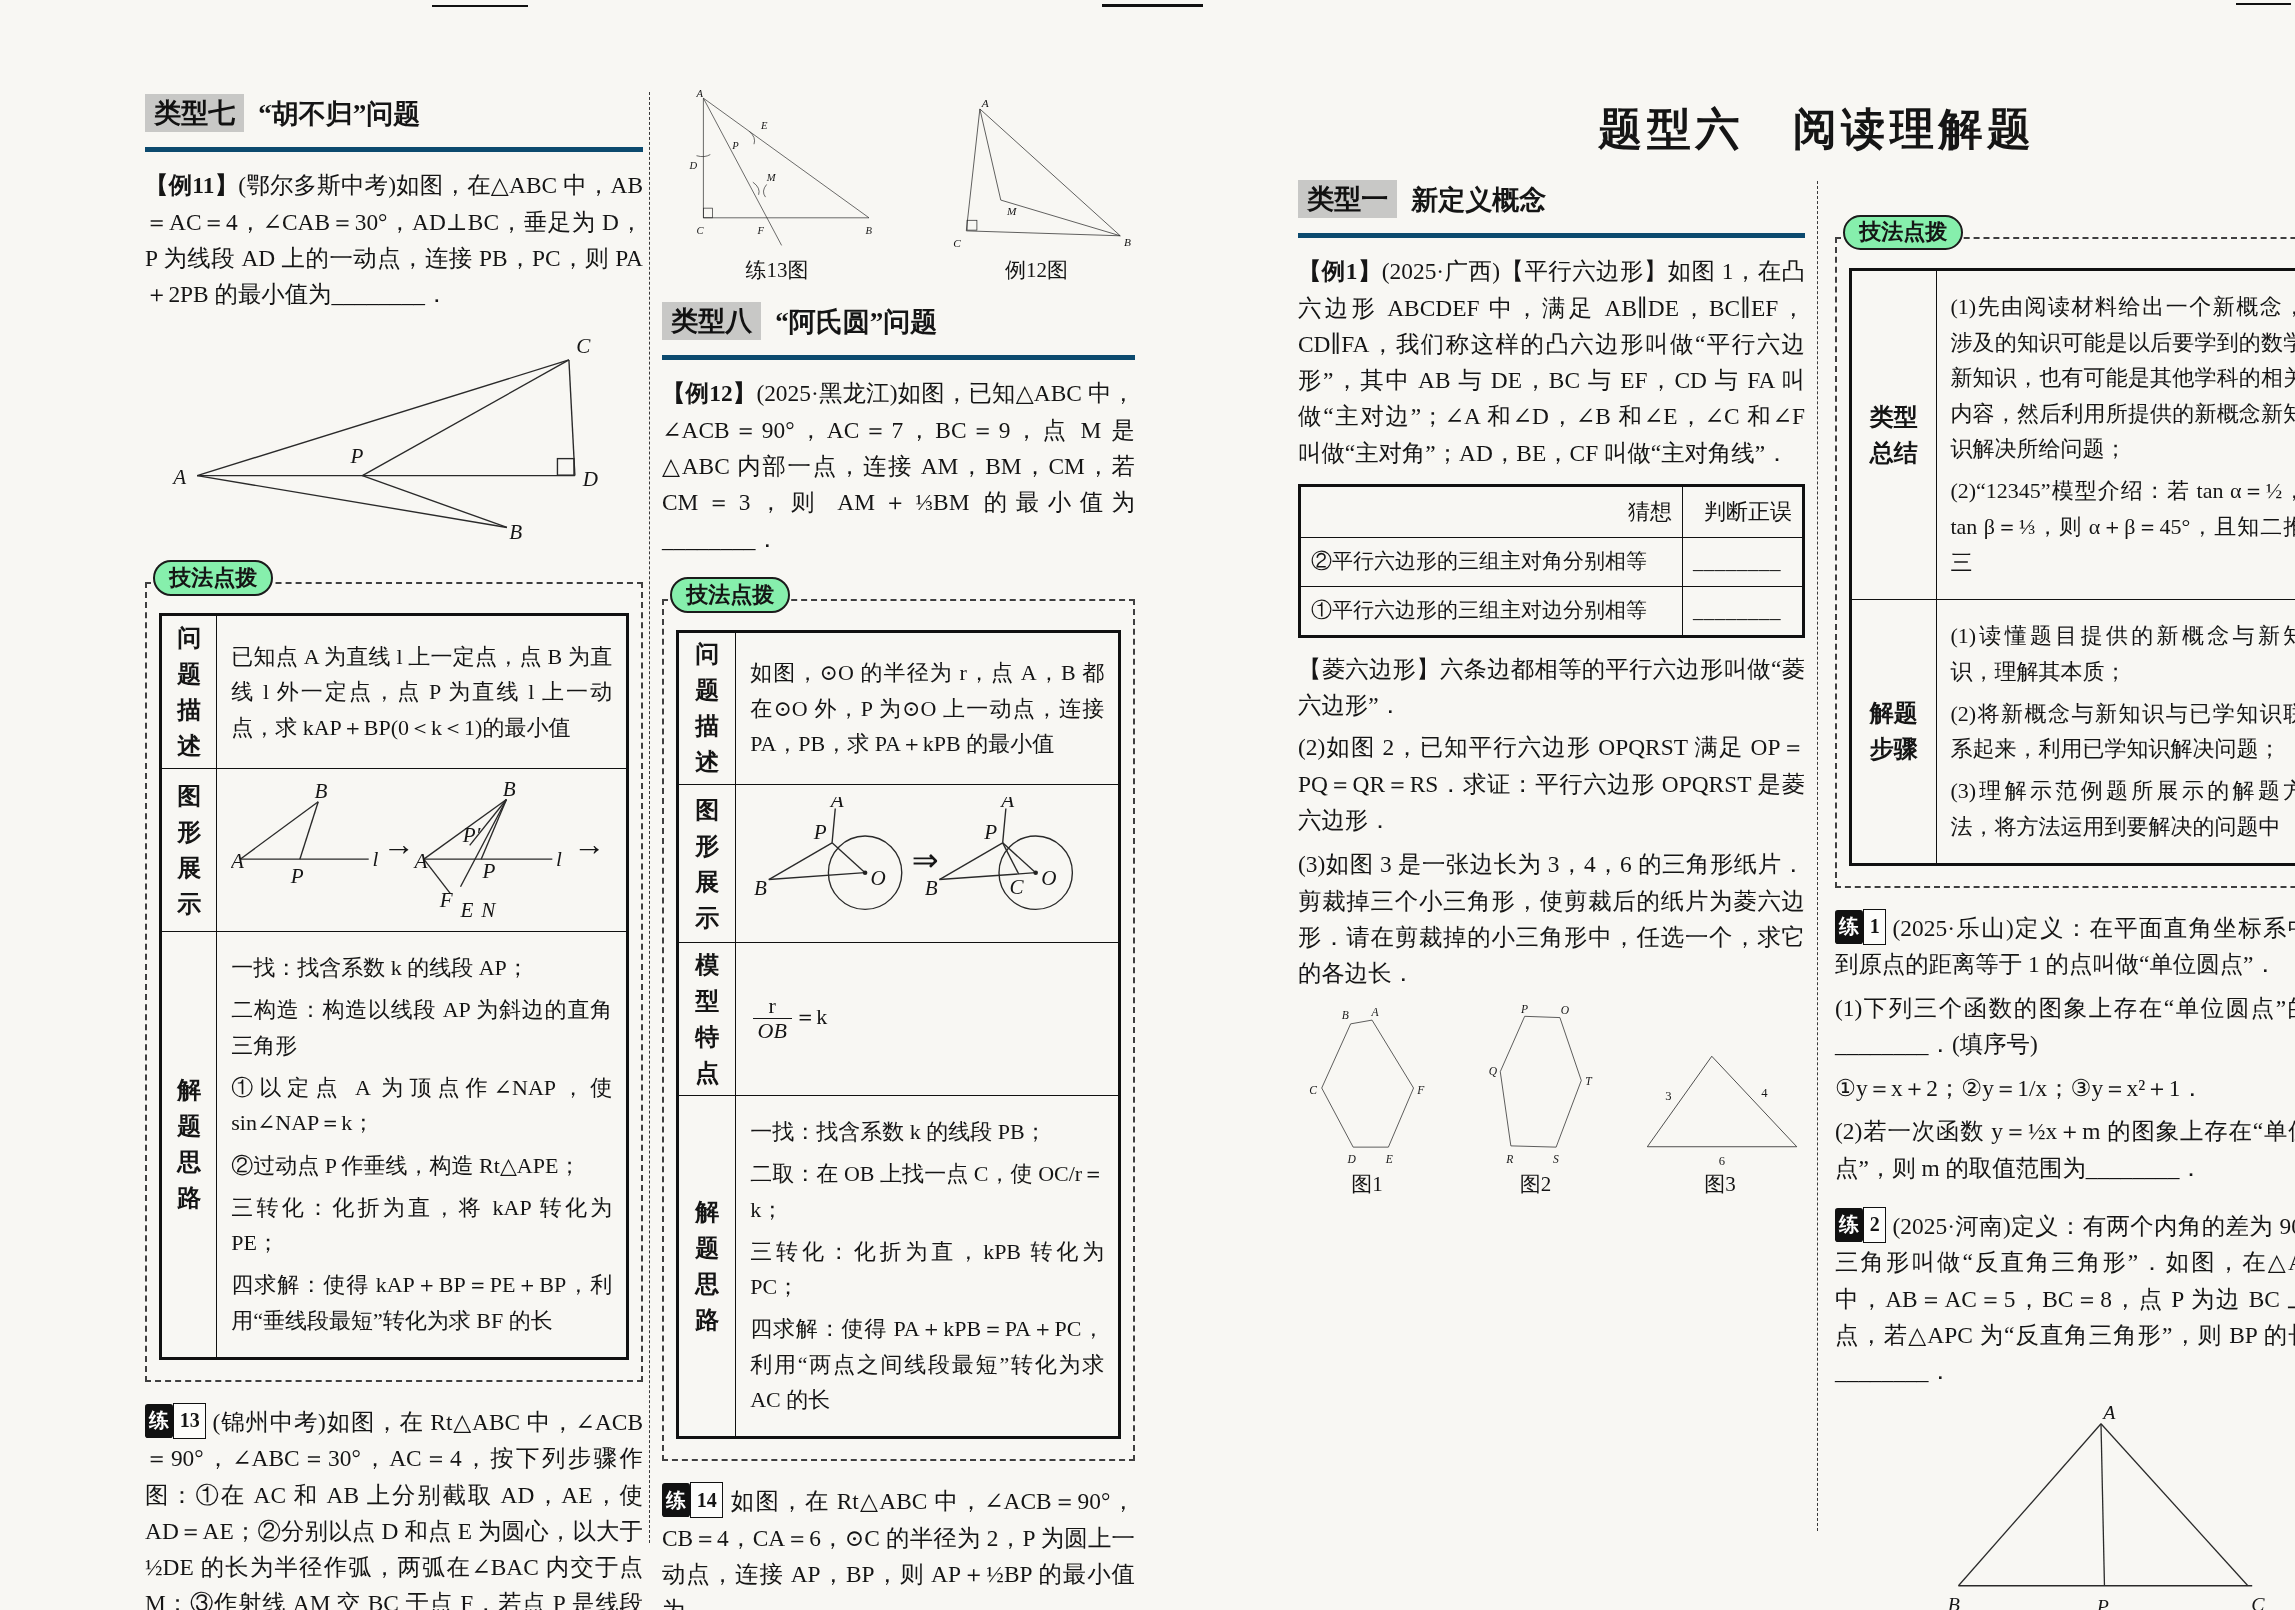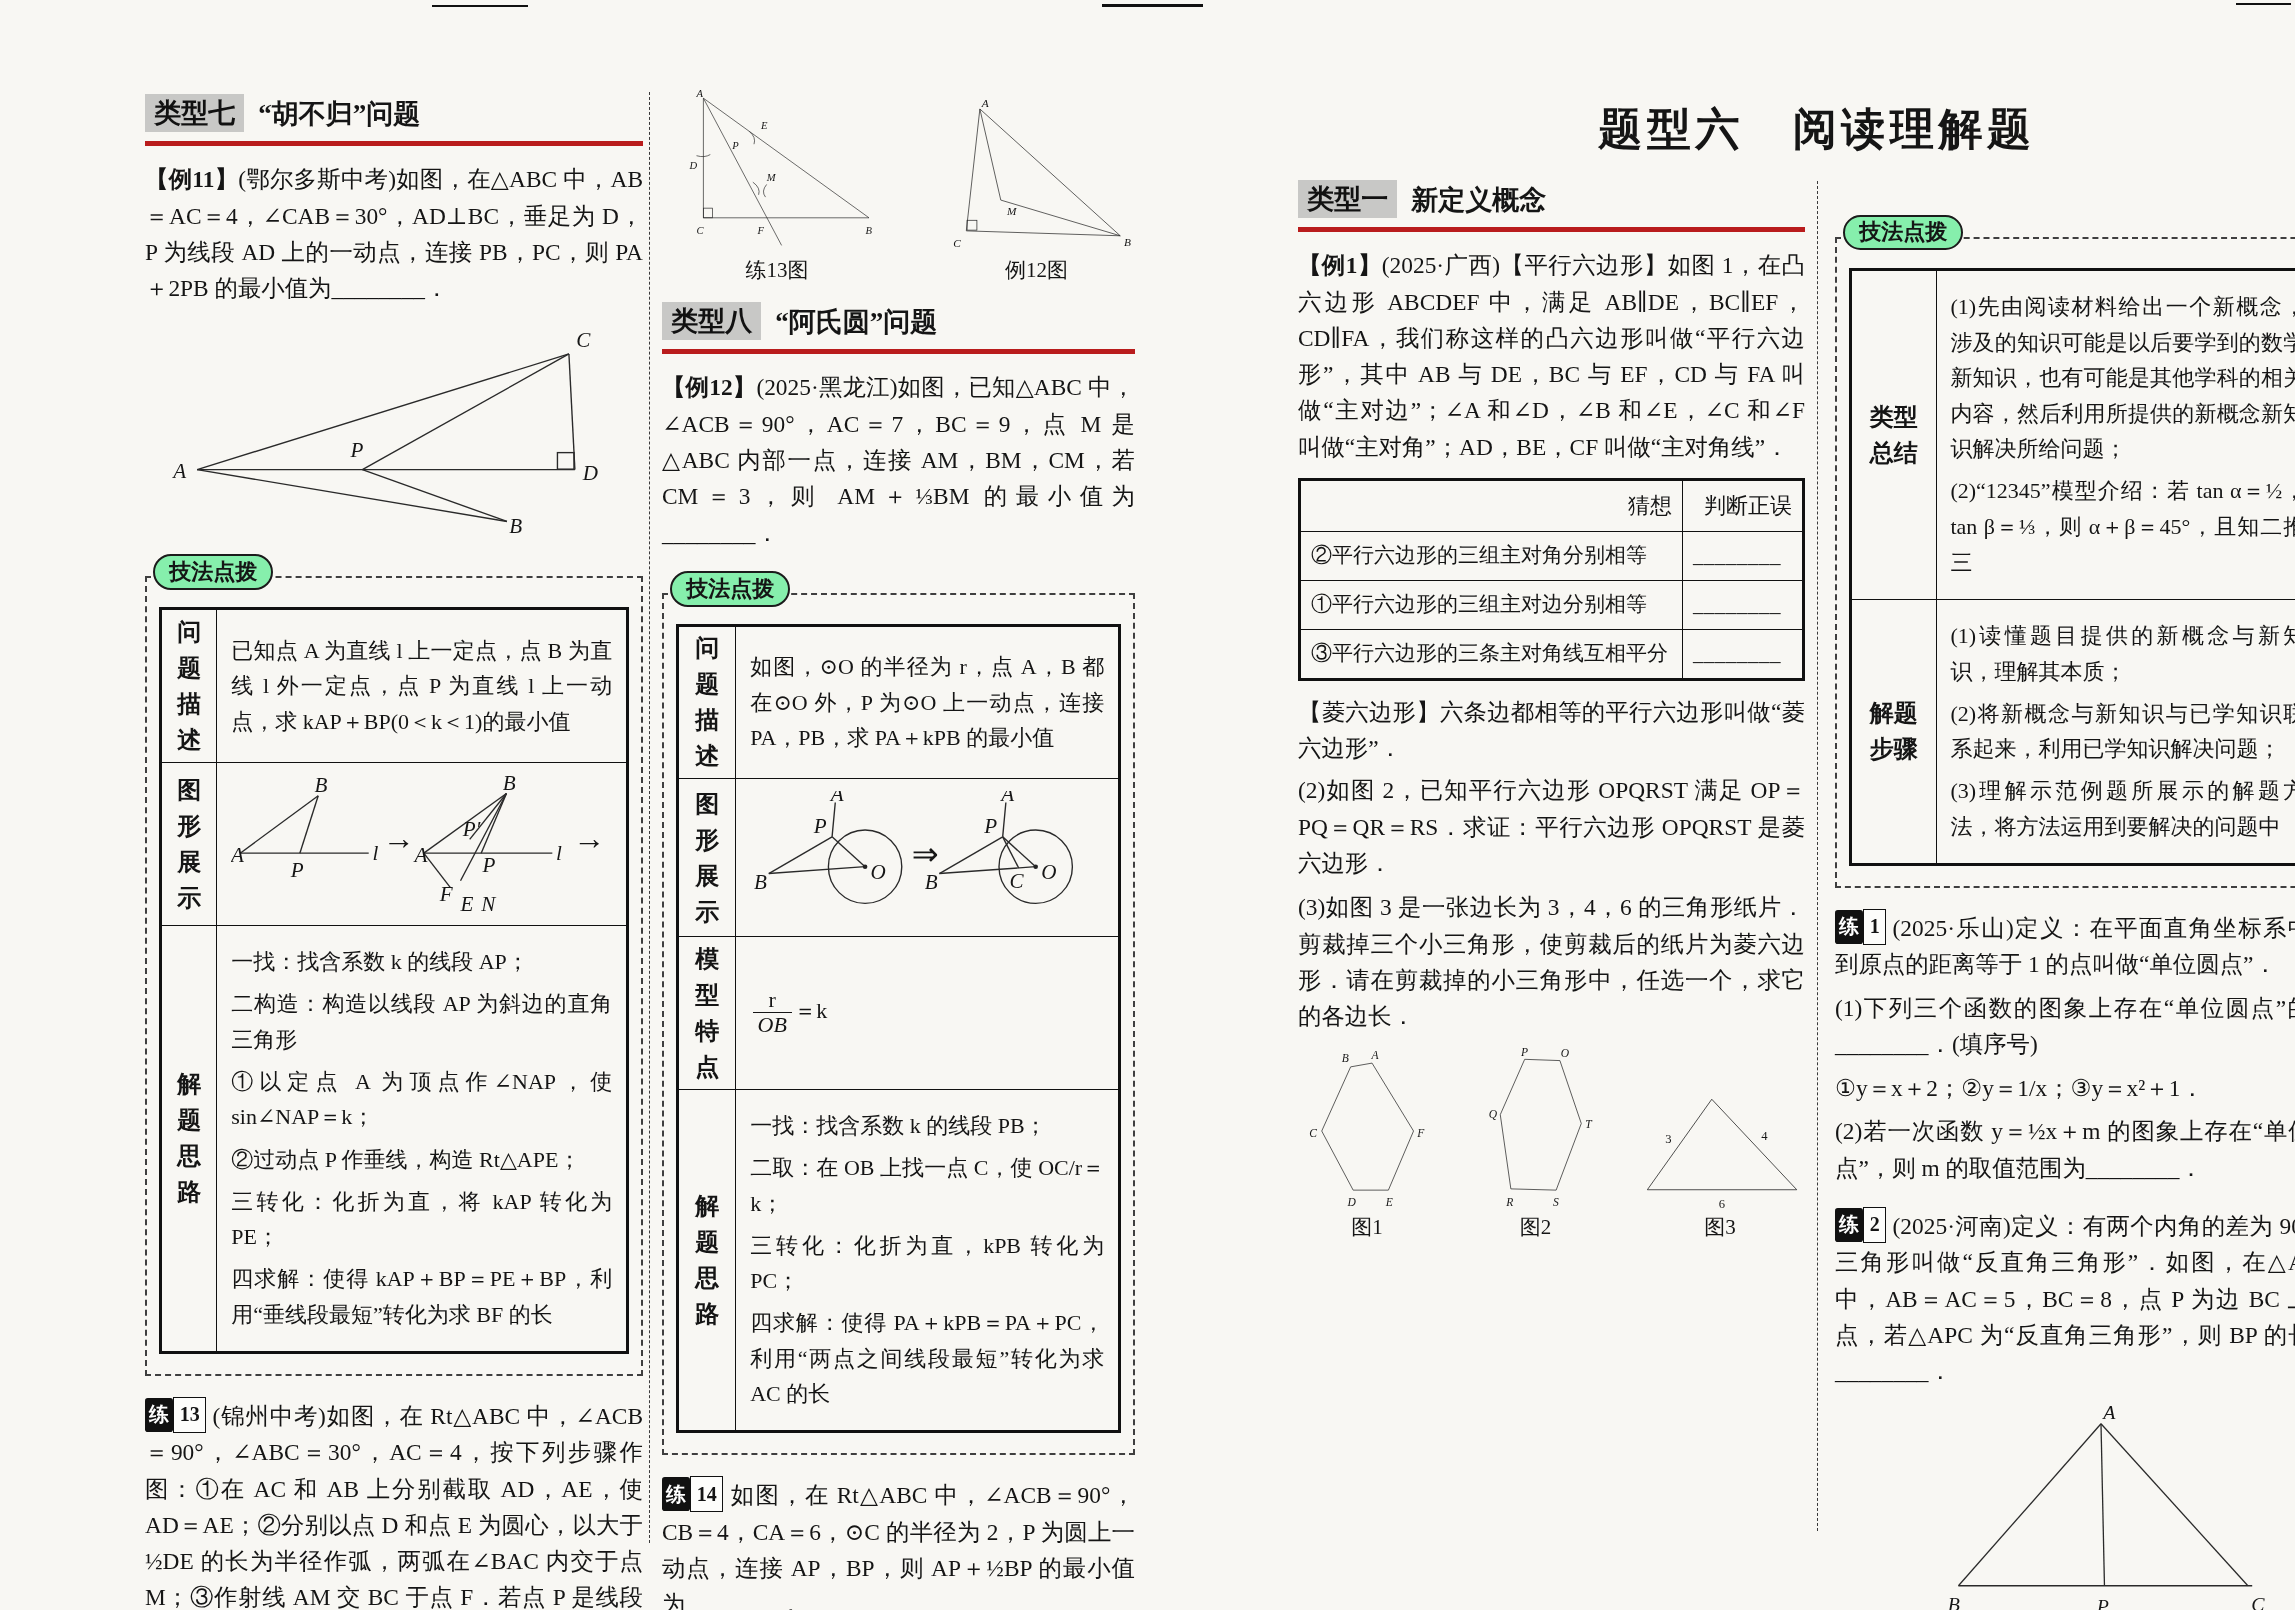--- a/index.html
+++ b/index.html
@@ -9,22 +9,22 @@
   #col1{left:145px;top:94px;width:498px;}
   #col2{left:662px;top:87px;width:473px;}
   #col3{left:1298px;top:180px;width:507px;}
   #col4{left:1835px;top:209px;width:501px;}
   .vsep{position:absolute;border-left:1.8px dashed #3a3a3a;}
   #sep1{left:649px;top:92px;height:1451px;}
   #sep2{left:1817px;top:181px;height:1350px;}
   .regmark{position:absolute;background:#111;}
   .rp-title{position:absolute;left:1298px;top:100px;width:1038px;text-align:center;
             font-size:44px;font-weight:bold;letter-spacing:4.6px;}
-  .sec-head{display:flex;align-items:flex-end;gap:13.8px;border-bottom:5px solid #b91c1c;
-            padding-bottom:9px;margin-bottom:15.6px;}
+  .sec-head{display:flex;align-items:flex-end;gap:13.8px;border-bottom:5px solid #0c4a6e;
+            padding-bottom:15px;margin-bottom:15.6px;}
   .sec-badge{background:#c8c8c6;color:#111;font-weight:bold;font-size:27px;padding:0.9px 9.2px;white-space:nowrap;}
   .sec-title{font-weight:bold;font-size:27px;white-space:nowrap;}
   .para{font-size:23.4px;line-height:1.55;text-align:justify;}
   .ex-label{font-weight:bold;}
   .blank{letter-spacing:0.5px;}
   .pr{margin-top:21px;}
   .pr-cn{display:inline-block;background:#111;color:#fff;font-weight:bold;font-size:20px;
          padding:1.4px 4.1px;border-radius:2.8px;vertical-align:2.8px;}
   .pr-num{display:inline-block;border:1.8px solid #111;font-weight:bold;font-size:20px;
           padding:1.4px 5.5px;margin-right:6.4px;vertical-align:2.8px;background:#fdfdfb;}
@@ -278,24 +278,20 @@
       <td class="gt-h">判断正误</td>
     </tr>
     <tr>
       <td>②平行六边形的三组主对角分别相等</td>
       <td class="blank">________</td>
     </tr>
     <tr>
       <td>①平行六边形的三组主对边分别相等</td>
       <td class="blank">________</td>
     </tr>
-    <tr>
-      <td>③平行六边形的三条主对角线互相平分</td>
-      <td class="blank">________</td>
-    </tr>
   </tbody>
     </table>
 
   <div class="para">【菱六边形】六条边都相等的平行六边形叫做“菱六边形”．</div>
   <div class="para" style="margin-top:6px;">(2)如图 2，已知平行六边形 OPQRST 满足 OP＝PQ＝QR＝RS．求证：平行六边形 OPQRST 是菱六边形．</div>
   <div class="para" style="margin-top:8.3px;">(3)如图 3 是一张边长为 3，4，6 的三角形纸片．剪裁掉三个小三角形，使剪裁后的纸片为菱六边形．请在剪裁掉的小三角形中，任选一个，求它的各边长．</div>
 
   <div class="three-figs">
     <div class="fig-block">
       <svg width="138" height="161" viewBox="0 0 500 640">

